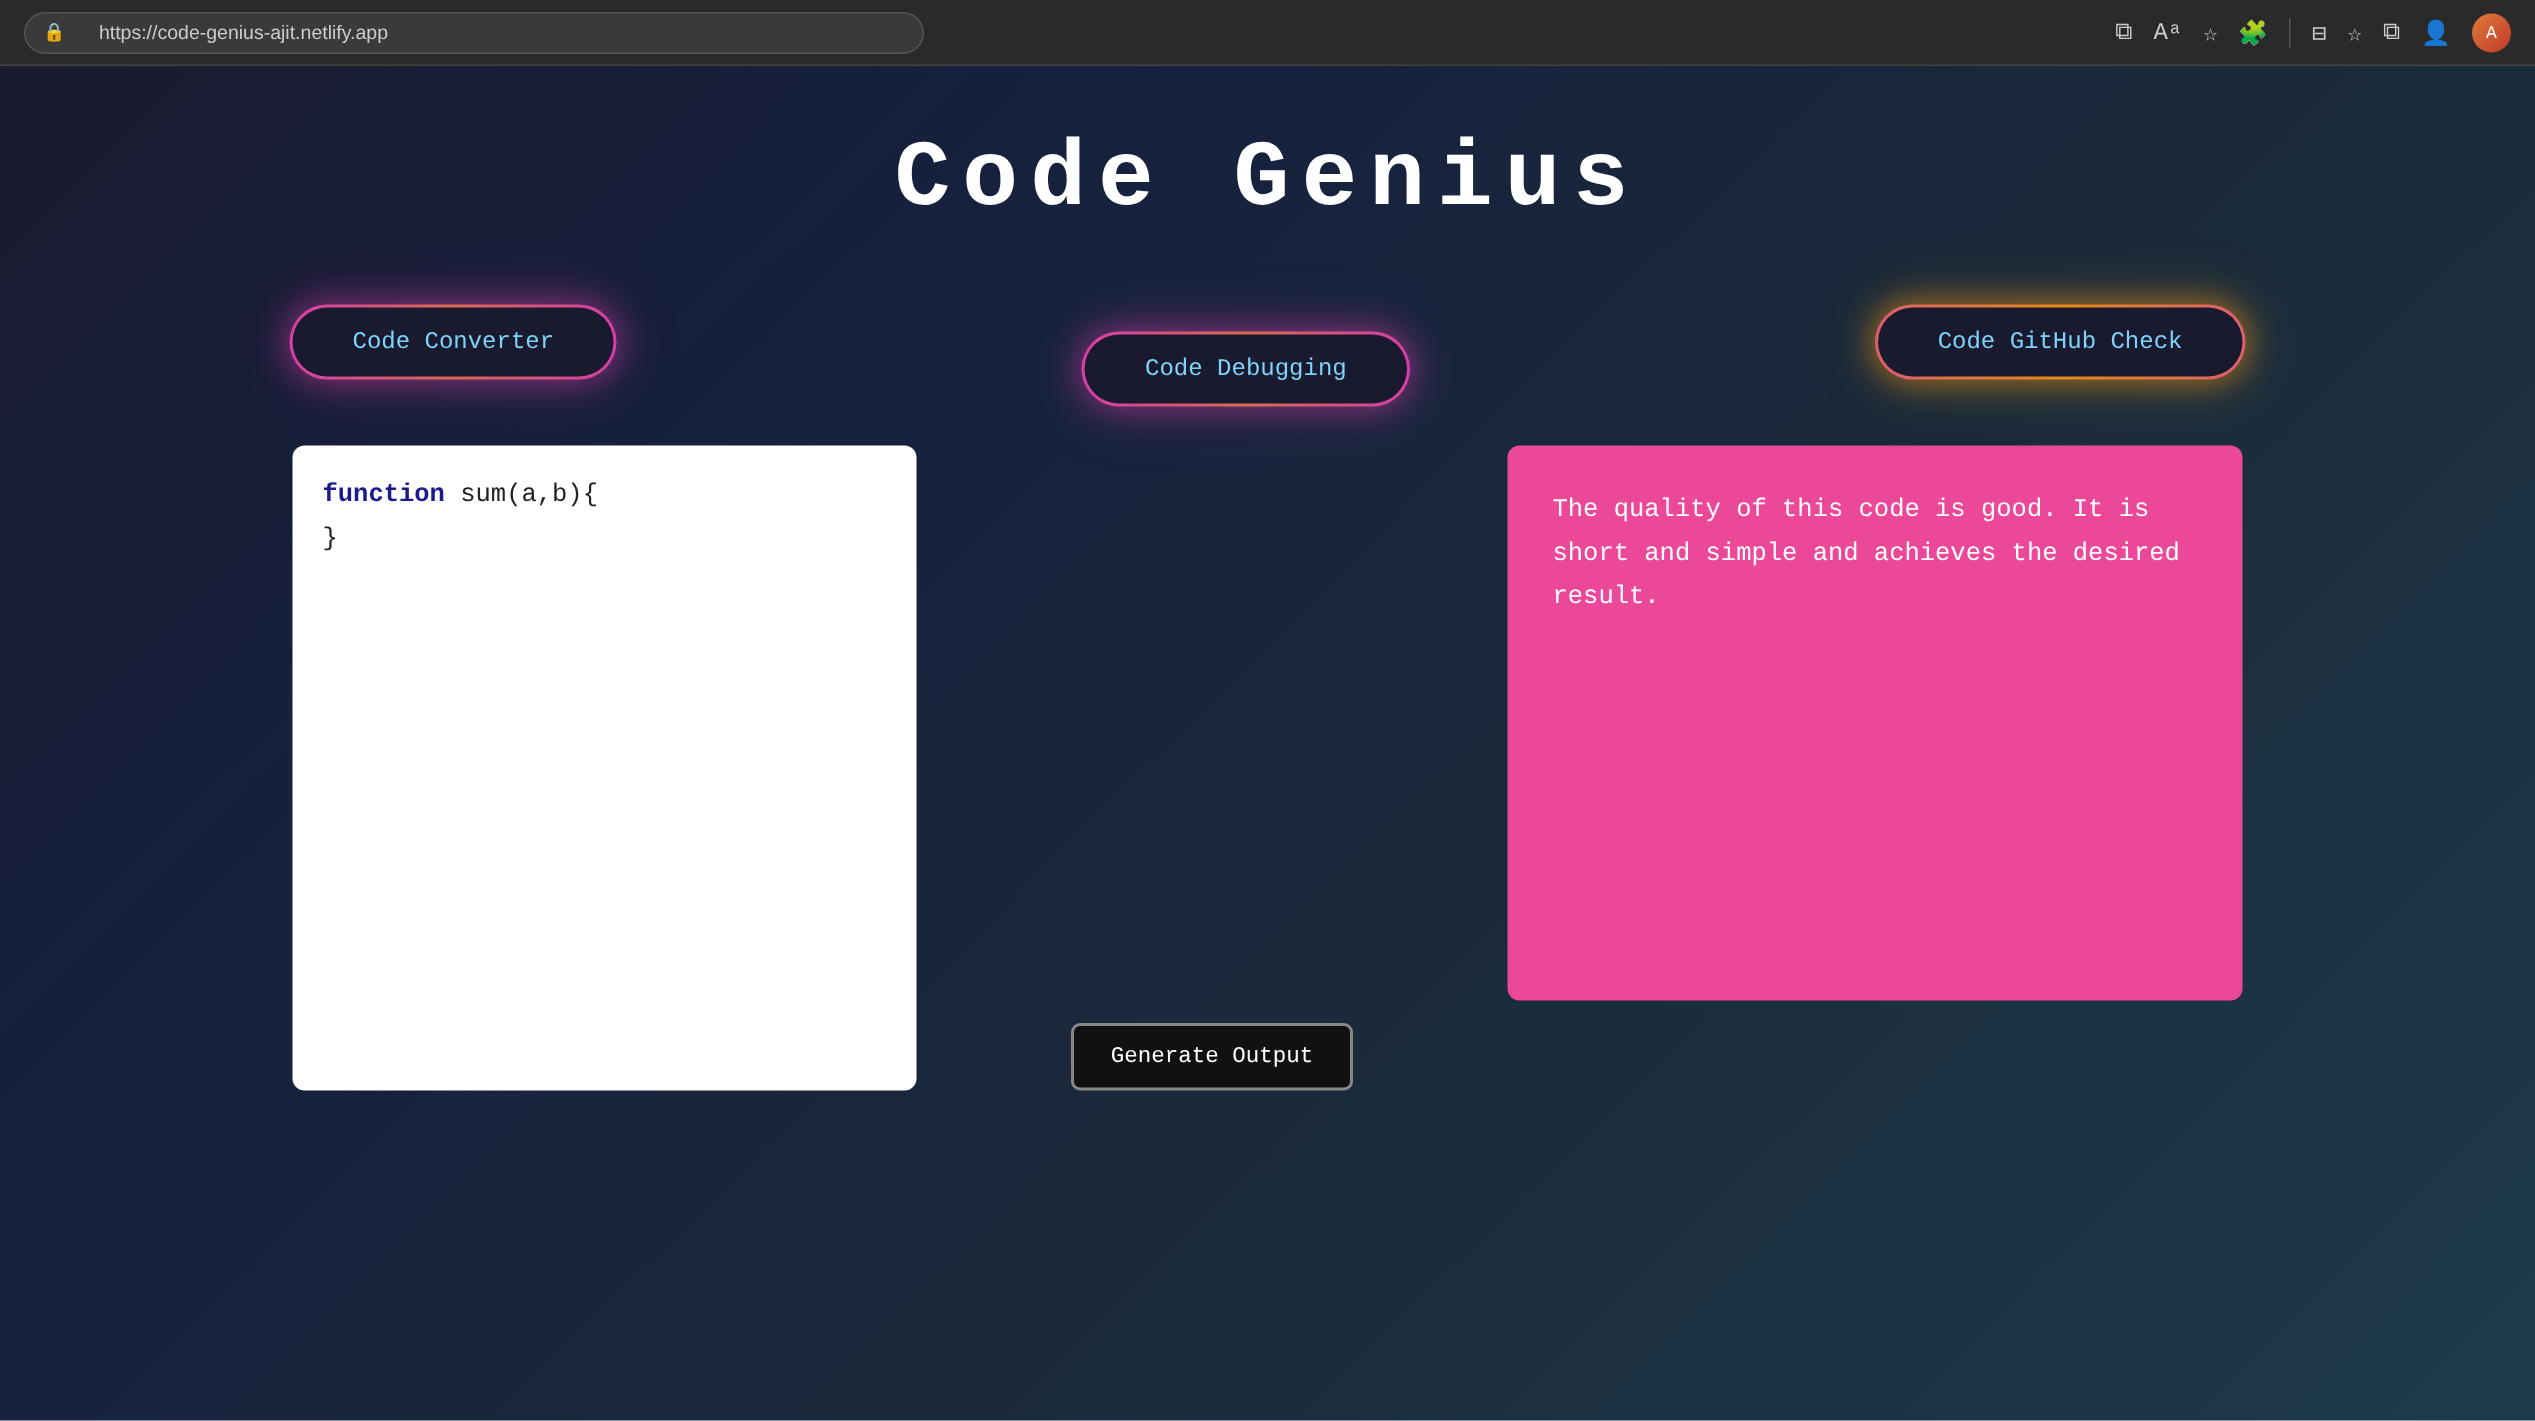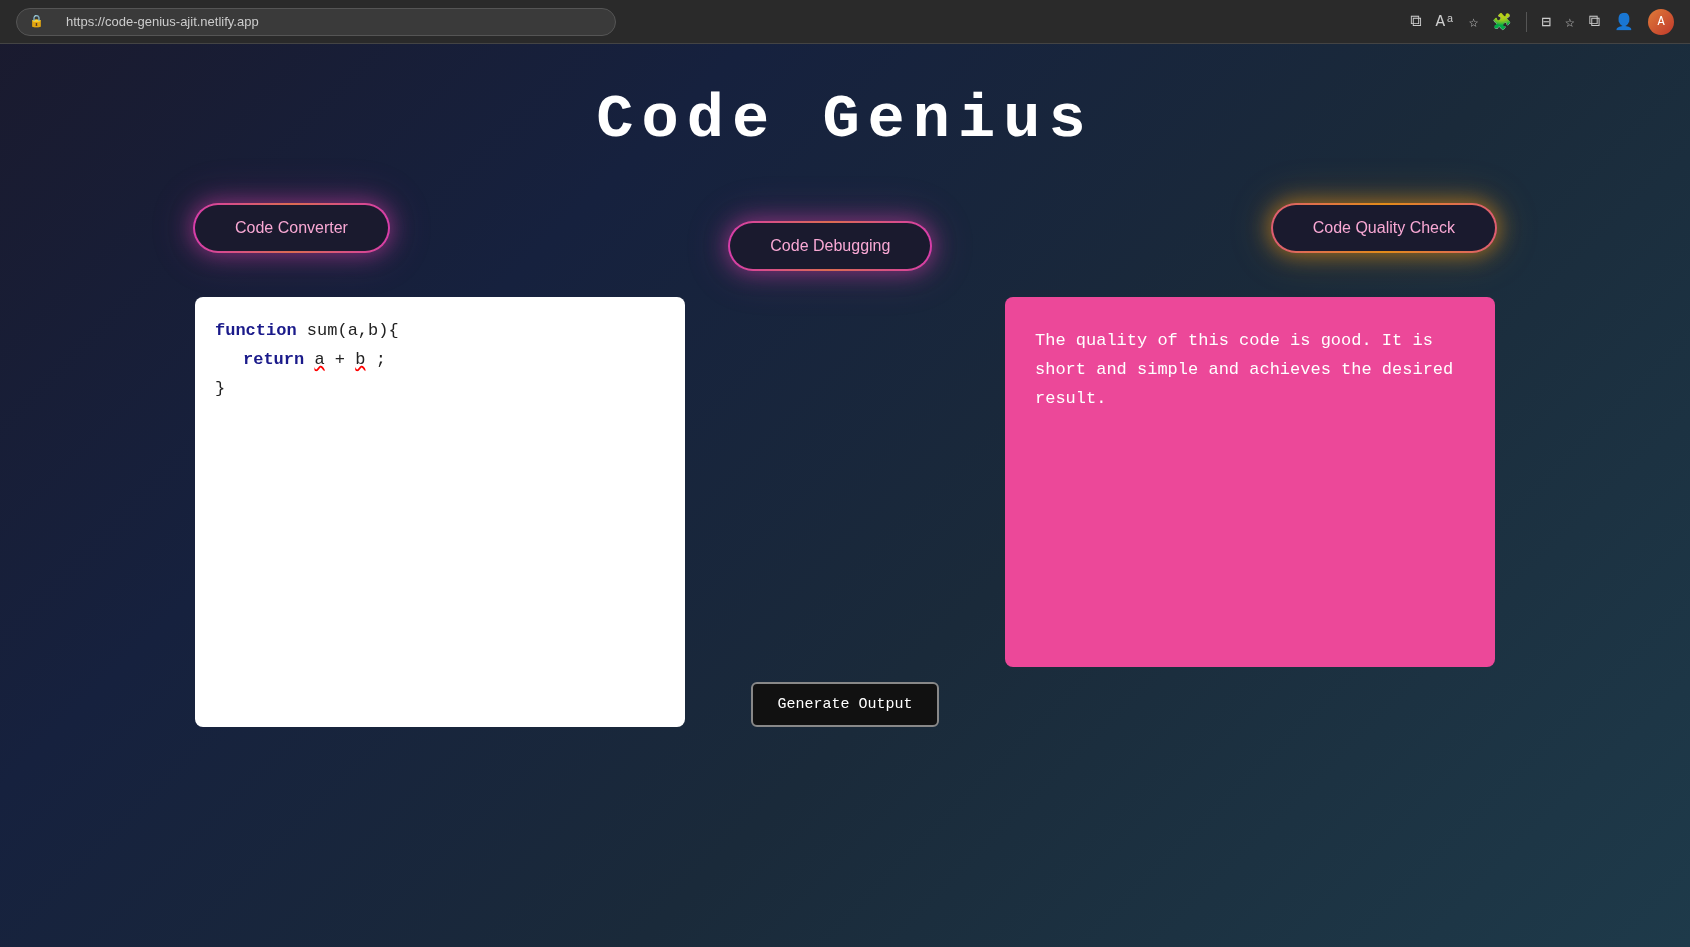--- a/index.html
+++ b/index.html
@@ -111,26 +111,26 @@
       display: flex;
       gap: 0;
       justify-content: space-between;
       width: 100%;
       max-width: 1300px;
       margin-bottom: 28px;
     }
 
     .feature-button {
       background: #1a1a2e;
-      color: #f9a8d4;
+      color: #7dd3fc;
       border: none;
       border-radius: 30px;
       padding: 14px 40px;
       font-size: 16px;
-      font-family: Liberation Sans, sans-serif;
+      font-family: Liberation Mono, monospace;
       cursor: pointer;
       position: relative;
       font-weight: 500;
     }
 
     .feature-button::before {
       content: '';
       position: absolute;
       inset: -2px;
       border-radius: 32px;
@@ -148,21 +148,21 @@
       display: flex;
       gap: 0;
       width: 100%;
       max-width: 1300px;
       align-items: flex-start;
       position: relative;
     }
 
     
     .code-editor-panel {
-      width: 490px;
+      width: 416px;
       height: 430px;
       background: white;
       border-radius: 8px;
       padding: 20px;
       position: relative;
       flex-shrink: 0;
     }
 
     .code-content {
       font-family: 'Courier New', monospace;
@@ -297,40 +297,32 @@
   <h1 class="page-title">Code  Genius</h1>
 
   <div class="buttons-row">
     <div class="feature-button-wrapper">
       <button class="feature-button btn-glow-left">Code Converter</button>
     </div>
     <div class="feature-button-wrapper">
       <button class="feature-button btn-glow-center">Code Debugging</button>
     </div>
     <div class="feature-button-wrapper">
-      <button class="feature-button btn-glow-right">Code Quality Check</button>
+      <button class="feature-button btn-glow-right">Code GitHub Check</button>
     </div>
   </div>
 
   <div class="panels-area">
 
     <div class="code-editor-panel">
       <div class="code-content">
         <div>
           <span style="color:#1a1a8a;font-weight:600;">function</span>
           <span> sum(a,b){</span>
         </div>
-        <div style="padding-left:28px;">
-          <span style="color:#1a1a8a;font-weight:600;">return</span>
-          <span> </span>
-          <span style="text-decoration:underline;text-decoration-color:red;text-decoration-style:wavy;">a</span>
-          <span>+</span>
-          <span style="text-decoration:underline;text-decoration-color:red;text-decoration-style:wavy;">b</span>
-          <span>;</span>
-        </div>
         <div>
           <span>}</span>
         </div>
       </div>
     </div>
 
     <div class="middle-area">
       <button class="generate-button">Generate Output</button>
     </div>
 

